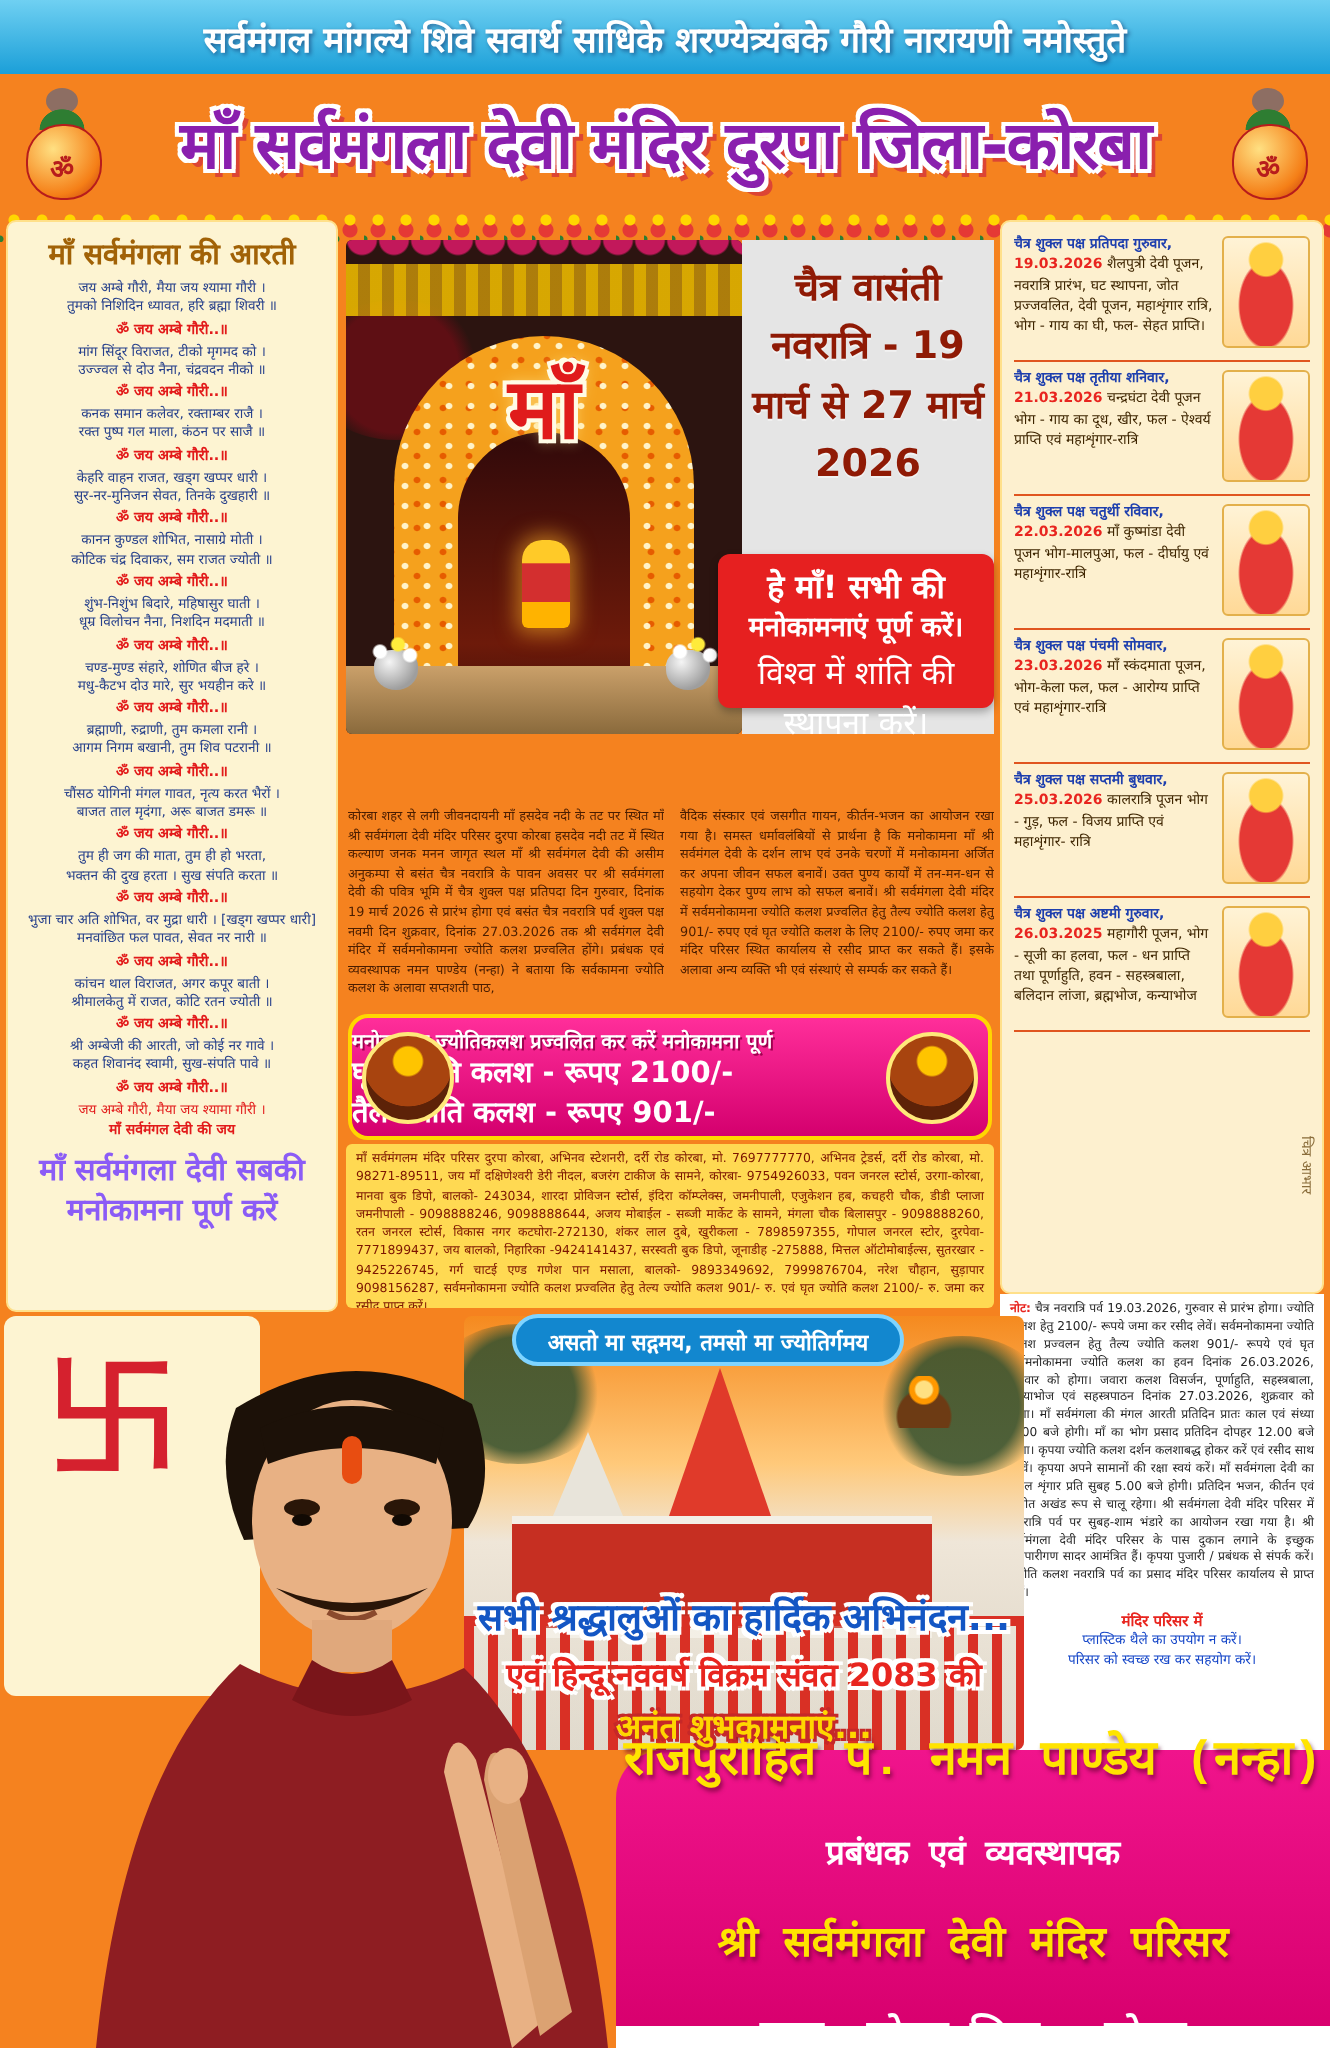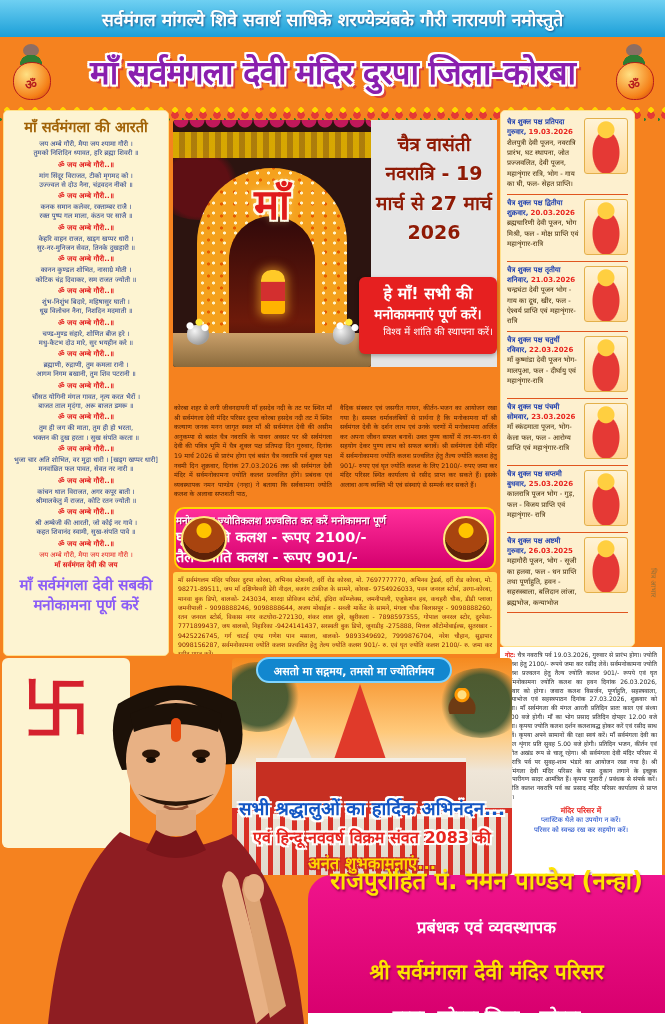--- a/index.html
+++ b/index.html
@@ -64,41 +64,41 @@
                  radial-gradient(circle at 80% 70%,#fff 0 3px,transparent 4px);}
   
   .fest-block{left:371px;top:120px;width:126px;height:247px;background:#e5e5e5;box-sizing:border-box;
       padding:10px 5px 0;text-align:center;}
   .fest-period{color:#8f1a05;font-weight:bold;font-size:19px;line-height:1.55;
       text-shadow:0 1px 0 rgba(255,255,255,.5);}
   .prayer-box{left:359px;top:277px;width:138px;height:77px;background:#e62020;border-radius:6px;z-index:3;
       box-sizing:border-box;padding:7px 4px 0;text-align:center;box-shadow:0 2px 4px rgba(0,0,0,.3);}
   .prayer-l1{color:#fff;font-weight:bold;font-size:16px;line-height:1.3;}
   .prayer-l2{color:#fff;font-weight:bold;font-size:13.5px;line-height:1.4;}
-  .prayer-l3{color:#fff;font-size:10px;line-height:1.6;text-align:right;}
+  .prayer-l3{color:#fff;font-size:16px;line-height:1.6;}
   
   .mid-heading{left:173px;top:371px;width:324px;text-align:center;color:#1638b8;font-weight:bold;font-size:20px;
       text-shadow:-2px -2px 0 #fff,2px -2px 0 #fff,-2px 2px 0 #fff,2px 2px 0 #fff,0 2px 0 #fff,0 -2px 0 #fff,3px 3px 0 rgba(180,30,30,.4);}
   .about-col{top:404px;width:158px;height:101px;font-size:6.4px;line-height:1.5;color:#4a1d00;text-align:justify;overflow:hidden;}
   
   .rates-box{left:174px;top:507px;width:322px;height:63px;border-radius:10px;border:2px solid #ffd700;box-sizing:border-box;
       background:linear-gradient(180deg,#ff2e9a,#d4006e);z-index:2;}
   .rates-head{color:#fff;font-weight:bold;font-size:10px;margin-top:4px;text-shadow:1px 1px 0 #a10050;}
   .rate-line{color:#fff;font-weight:bold;font-size:14.5px;line-height:1.38;}
   .diya-circle{position:absolute;top:7px;width:46px;height:46px;border-radius:50%;border:2px solid #ffe97a;box-sizing:border-box;
       background:radial-gradient(circle at 50% 30%,#ffc400 0 7px,#a8440f 8px 62%,#5d2208 63%);}
   
   .centers{left:173px;top:572px;width:324px;height:82px;background:#ffd952;border-radius:3px;box-sizing:border-box;
       padding:3px 5px;font-size:6.2px;line-height:1.5;color:#7c1500;text-align:justify;overflow:hidden;}
   
   .mantra-pill{left:256px;top:657px;width:196px;height:26px;background:#1287cf;border:2px solid #7fd4ff;border-radius:15px;
       box-sizing:border-box;display:flex;align-items:center;justify-content:center;z-index:6;}
   .mantra-pill span{color:#fff;font-weight:bold;font-size:11px;white-space:nowrap;}
   
-  .sched-panel{left:500px;top:110px;width:135px;height:537px;background:#fdf0cf;border:1.5px solid #ffe08a;border-radius:5px;
+  .sched-panel{left:500px;top:110px;width:162px;height:537px;background:#fdf0cf;border:1.5px solid #ffe08a;border-radius:5px;
       box-sizing:border-box;padding:3px 6px;overflow:hidden;}
   .entry{padding:3px 0 4px;border-bottom:1.5px solid #e0551f;overflow:hidden;font-size:7px;line-height:1.48;}
   .entry .thumb{float:right;width:42px;height:54px;margin:1px 0 2px 4px;border:1px solid #e3b04b;border-radius:3px;
       background:
         radial-gradient(circle at 50% 20%,#ffcf40 0 8px,rgba(255,207,64,0) 9px),
         radial-gradient(circle at 50% 24%,#b5651d 0 4.5px,rgba(0,0,0,0) 5.5px),
         radial-gradient(ellipse at 50% 62%,#e53935 0 13px,rgba(0,0,0,0) 14px),
         linear-gradient(180deg,#fff3d6,#ffd997);}
   .e-day{color:#1e3fae;font-weight:bold;}
   .e-date{color:#e8251f;font-weight:bold;}
@@ -136,21 +136,21 @@
   .greet{left:232px;width:280px;text-align:center;z-index:5;font-weight:bold;}
   .greet-1{top:795px;font-size:18.5px;color:#1356c4;
       text-shadow:-2px -2px 0 #fff,2px -2px 0 #fff,-2px 2px 0 #fff,2px 2px 0 #fff,0 2px 0 #fff,0 -2px 0 #fff;}
   .greet-2{top:826px;font-size:16px;color:#e8251f;
       text-shadow:-2px -2px 0 #fff,2px -2px 0 #fff,-2px 2px 0 #fff,2px 2px 0 #fff,0 2px 0 #fff,0 -2px 0 #fff;}
   .greet-3{top:851px;font-size:16.5px;color:#ffd600;
       text-shadow:-1.5px -1.5px 0 #c62828,1.5px -1.5px 0 #c62828,-1.5px 1.5px 0 #c62828,1.5px 1.5px 0 #c62828;}
   
   .contact-box{left:308px;top:875px;width:357px;height:140px;border-top-left-radius:24px;z-index:3;
       background:linear-gradient(180deg,#f0148c,#d8006e);display:flex;flex-direction:column;align-items:center;
-      justify-content:center;gap:19px;}
+      justify-content:center;gap:19px;font-family:Liberation Mono, monospace;}
   .c-name{color:#ffe400;font-weight:bold;font-size:24px;white-space:nowrap;text-shadow:1px 2px 2px rgba(90,0,40,.6);}
   .c-role{color:#fff;font-size:16.5px;font-weight:bold;}
   .c-org{color:#ffe400;font-weight:bold;font-size:21px;white-space:nowrap;text-shadow:1px 2px 2px rgba(90,0,40,.6);}
   .c-addr{color:#fff;font-weight:bold;font-size:18px;}
   .bottom-white{left:308px;top:1013px;width:357px;height:11px;background:#fff;z-index:3;}
 </style>
 </head>
 <body>
 
 <div id="page">
@@ -287,26 +287,20 @@
   <div class="abs mantra-pill">
     <span>असतो मा सद्गमय, तमसो मा ज्योतिर्गमय</span>
   </div>
 
   <div class="abs sched-panel">
     <div class="entry">
         <div class="thumb"></div>
         <span class="e-day">चैत्र शुक्ल पक्ष प्रतिपदा गुरुवार,</span>
         <span class="e-date">19.03.2026</span>
         <span class="e-details">शैलपुत्री देवी पूजन, नवरात्रि प्रारंभ, घट स्थापना, जोत प्रज्जवलित, देवी पूजन, महाशृंगार रात्रि, भोग - गाय का घी, फल- सेहत प्राप्ति।</span>
-      </div>
-      <div class="entry">
-        <div class="thumb"></div>
-        <span class="e-day">चैत्र शुक्ल पक्ष द्वितीया शुक्रवार,</span>
-        <span class="e-date">20.03.2026</span>
-        <span class="e-details">ब्रह्मचारिणी देवी पूजन, भोग मिश्री, फल - मोक्ष प्राप्ति एवं महाशृंगार-रात्रि</span>
       </div>
       <div class="entry">
         <div class="thumb"></div>
         <span class="e-day">चैत्र शुक्ल पक्ष तृतीया शनिवार,</span>
         <span class="e-date">21.03.2026</span>
         <span class="e-details">चन्द्रघंटा देवी पूजन भोग - गाय का दूध, खीर, फल - ऐश्वर्य प्राप्ति एवं महाशृंगार-रात्रि</span>
       </div>
       <div class="entry">
         <div class="thumb"></div>
         <span class="e-day">चैत्र शुक्ल पक्ष चतुर्थी रविवार,</span>

